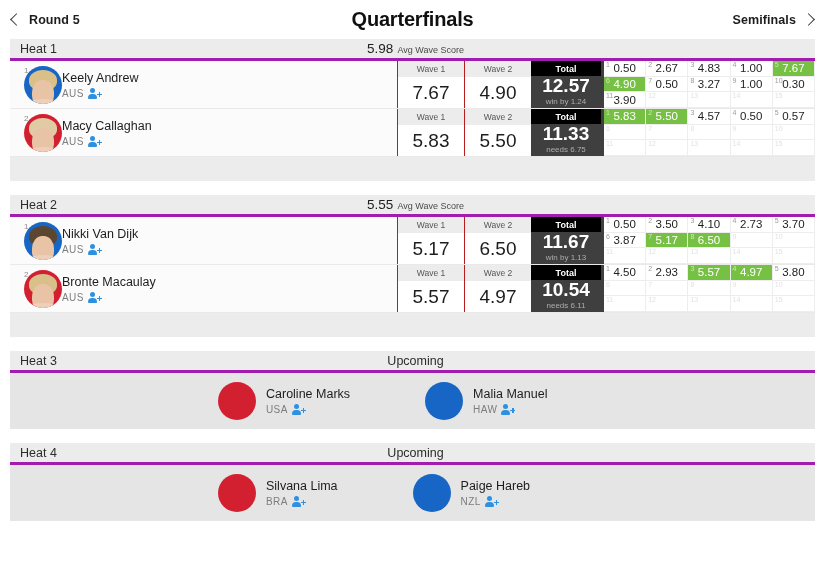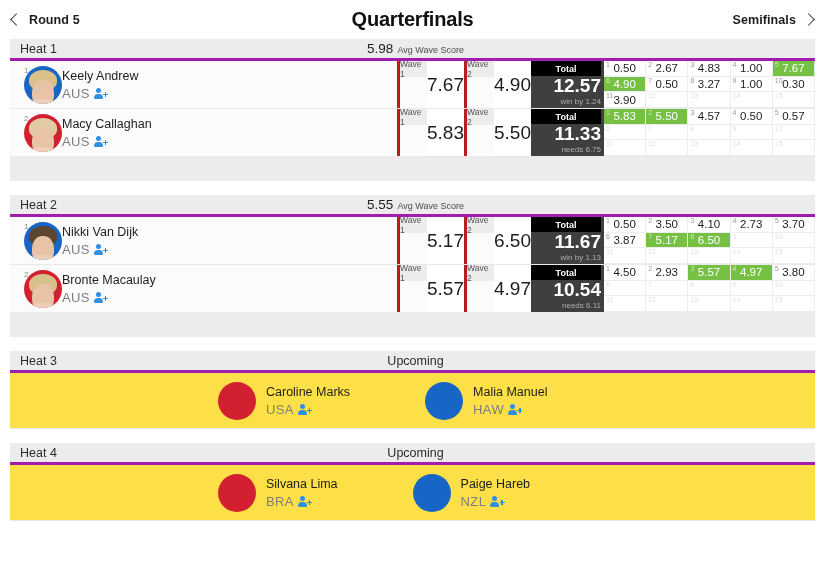--- a/index.html
+++ b/index.html
@@ -152,21 +152,21 @@
     color: #1d1d1d;
     line-height: 15px;
   }
   .sub {
     display: flex;
     align-items: center;
     gap: 5px;
     margin-top: 2px;
   }
   .nat {
-    font-size: 13px;
+    font-size: 10px;
     color: #7d7d7d;
     letter-spacing: .4px;
   }
   .follow-icon {
     width: 12px; height: 11px;
     position: relative;
     cursor: pointer;
   }
   .follow-icon i {
     position: absolute;
@@ -182,22 +182,22 @@
     border-radius: 4px 4px 1px 1px;
     left: -1px; top: 6px;
   }
   .follow-icon .plus-v { width: 1.6px; height: 5px; right: 0.5px; top: 4px; }
   .follow-icon .plus-h { width: 5px; height: 1.6px; right: -1.2px; top: 6.2px; }
 
   
   .scorecol {
     flex: 0 0 67px;
     display: flex;
-    flex-direction: row;
-    border-left: 3px solid #b91c1c;
+    flex-direction: column;
+    border-left: 1px solid #b91c1c;
   }
   .scorecol .head {
     height: 16px;
     background: #ececec;
     font-size: 8.5px;
     color: #555;
     display: flex;
     align-items: center;
     justify-content: center;
   }
@@ -224,21 +224,21 @@
     display: flex;
     align-items: center;
     justify-content: center;
   }
   .totalcol .body {
     flex: 1;
     background: #3f3f3f;
     color: #fff;
     display: flex;
     flex-direction: column;
-    align-items: flex-end;
+    align-items: center;
     justify-content: center;
     padding-bottom: 2px;
   }
   .totalcol .tval {
     font-size: 19px;
     font-weight: bold;
     line-height: 20px;
   }
   .totalcol .tnote {
     font-size: 8px;
@@ -281,21 +281,21 @@
   .wave-cell.empty .wnum { color: #e2e2e2; }
 
   .heat-foot {
     height: 24px;
     background: #ececec;
   }
 
   
   .upcoming-body {
     height: 56px;
-    background: #fde047;
+    background: #e5e5e5;
     display: flex;
     align-items: center;
     border-bottom: 1px solid #e6e6e6;
   }
   .up-athlete {
     display: flex;
     align-items: center;
     gap: 10px;
   }
   .up-athlete.one { margin-left: 208px; }

